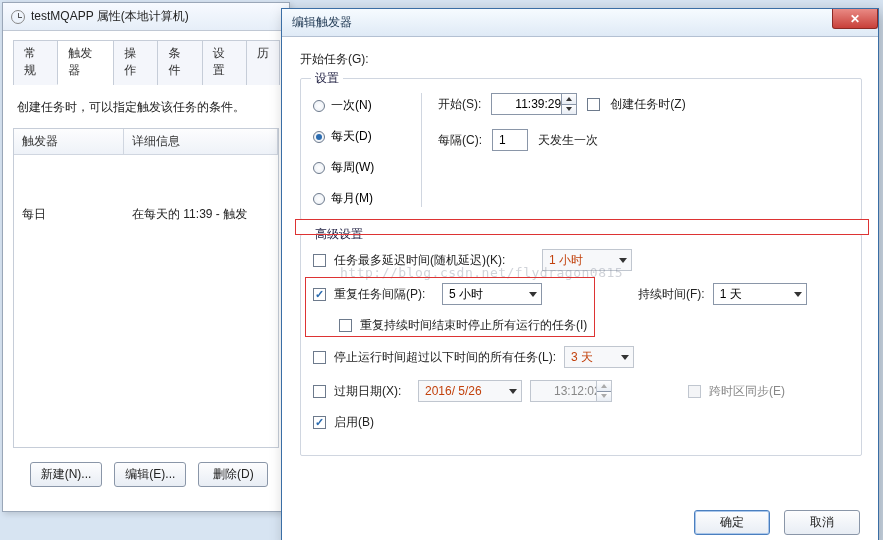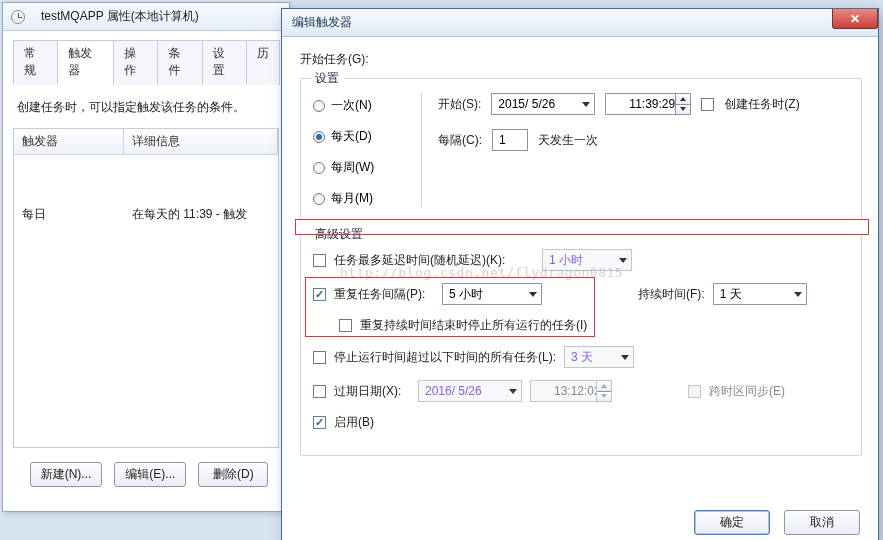--- a/index.html
+++ b/index.html
@@ -23,21 +23,21 @@
     border: 1px solid #9aa7b8;
     box-shadow: 2px 2px 6px rgba(0,0,0,0.15);
   }
   .back-titlebar {
     height: 28px;
     background: linear-gradient(#f7faff,#e6eef8);
     border-bottom: 1px solid #c0c8d4;
     display: flex;
     align-items: center;
     padding: 13px 8px;
-    gap: 16px;
+    gap: 6px;
   }
   .back-titlebar .ico {
     width: 14px; height: 14px;
     border: 1px solid #888; border-radius: 50%;
     position: relative;
   }
   .back-titlebar .ico::before {
     content: ""; position: absolute; left: 6px; top: 2px; width: 1px; height: 5px; background: #555;
   }
   .back-titlebar .ico::after {
@@ -153,21 +153,21 @@
     padding: 2px 4px 2px 6px;
     height: 22px;
   }
   .dropdown .caret {
     width: 0; height: 0;
     border-left: 4px solid transparent;
     border-right: 4px solid transparent;
     border-top: 5px solid #333;
     margin-left: 6px;
   }
-  .dropdown.disabled { color: #8b5cf6; border-color: #c0c6cf; background: #f7f8fa; }
+  .dropdown.disabled { color: #c2410c; border-color: #c0c6cf; background: #f7f8fa; }
   .group {
     border: 1px solid #d0d6e0;
     border-radius: 2px;
     padding: 14px 12px 12px 12px;
     position: relative;
     margin-bottom: 14px;
   }
   .group-title {
     position: absolute;
     top: -9px; left: 10px;
@@ -308,24 +308,20 @@
             <span>每周(W)</span>
           </label>
           <label class="radio">
             <span class="rdot"></span>
             <span>每月(M)</span>
           </label>
         </div>
         <div class="right-pane" style="border-left:1px solid #d0d6e0; padding-left:16px;">
           <div class="row2">
             <span class="lbl">开始(S):</span>
-            <div class="dropdown" style="width:104px">
-              <span>2015/ 5/26</span>
-              <span class="caret"></span>
-            </div>
             <div class="spin">
               <div class="field" style="width:70px">11:39:29</div>
               <div class="updn">
                 <div>
                     <span class="tri-up"></span>
                   </div>
                 <div>
                     <span class="tri-dn"></span>
                   </div>
               </div>

